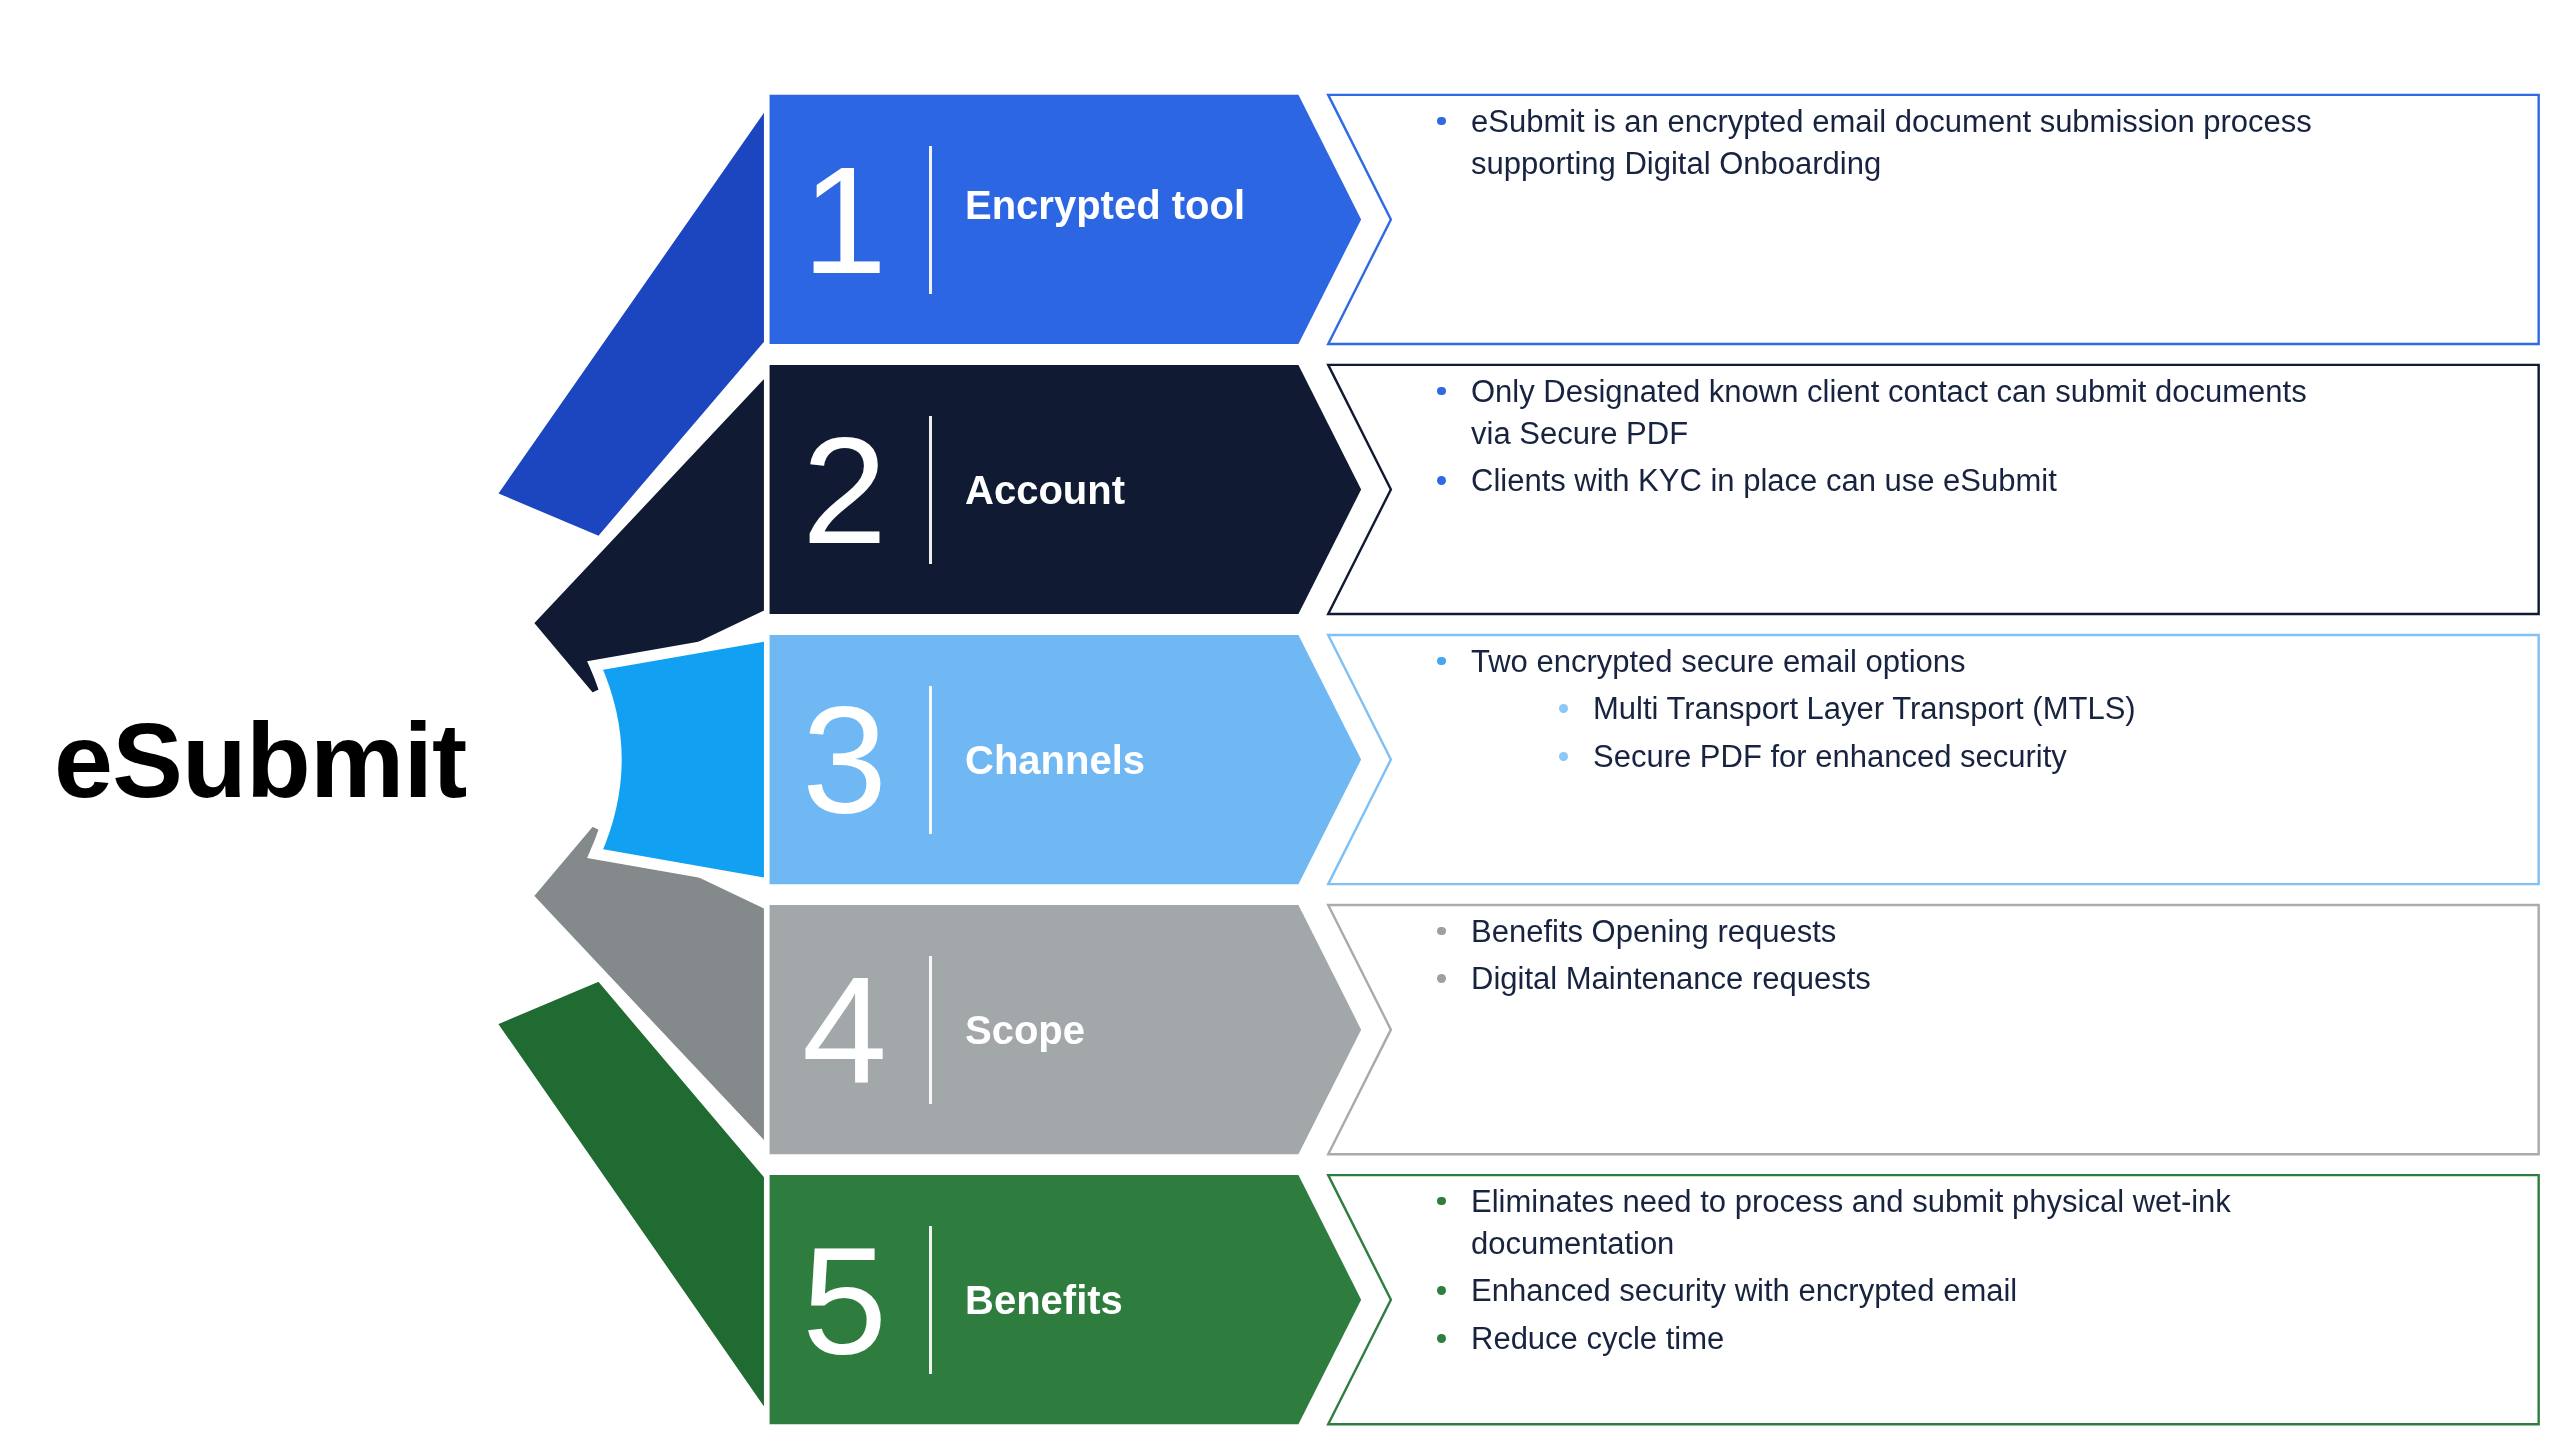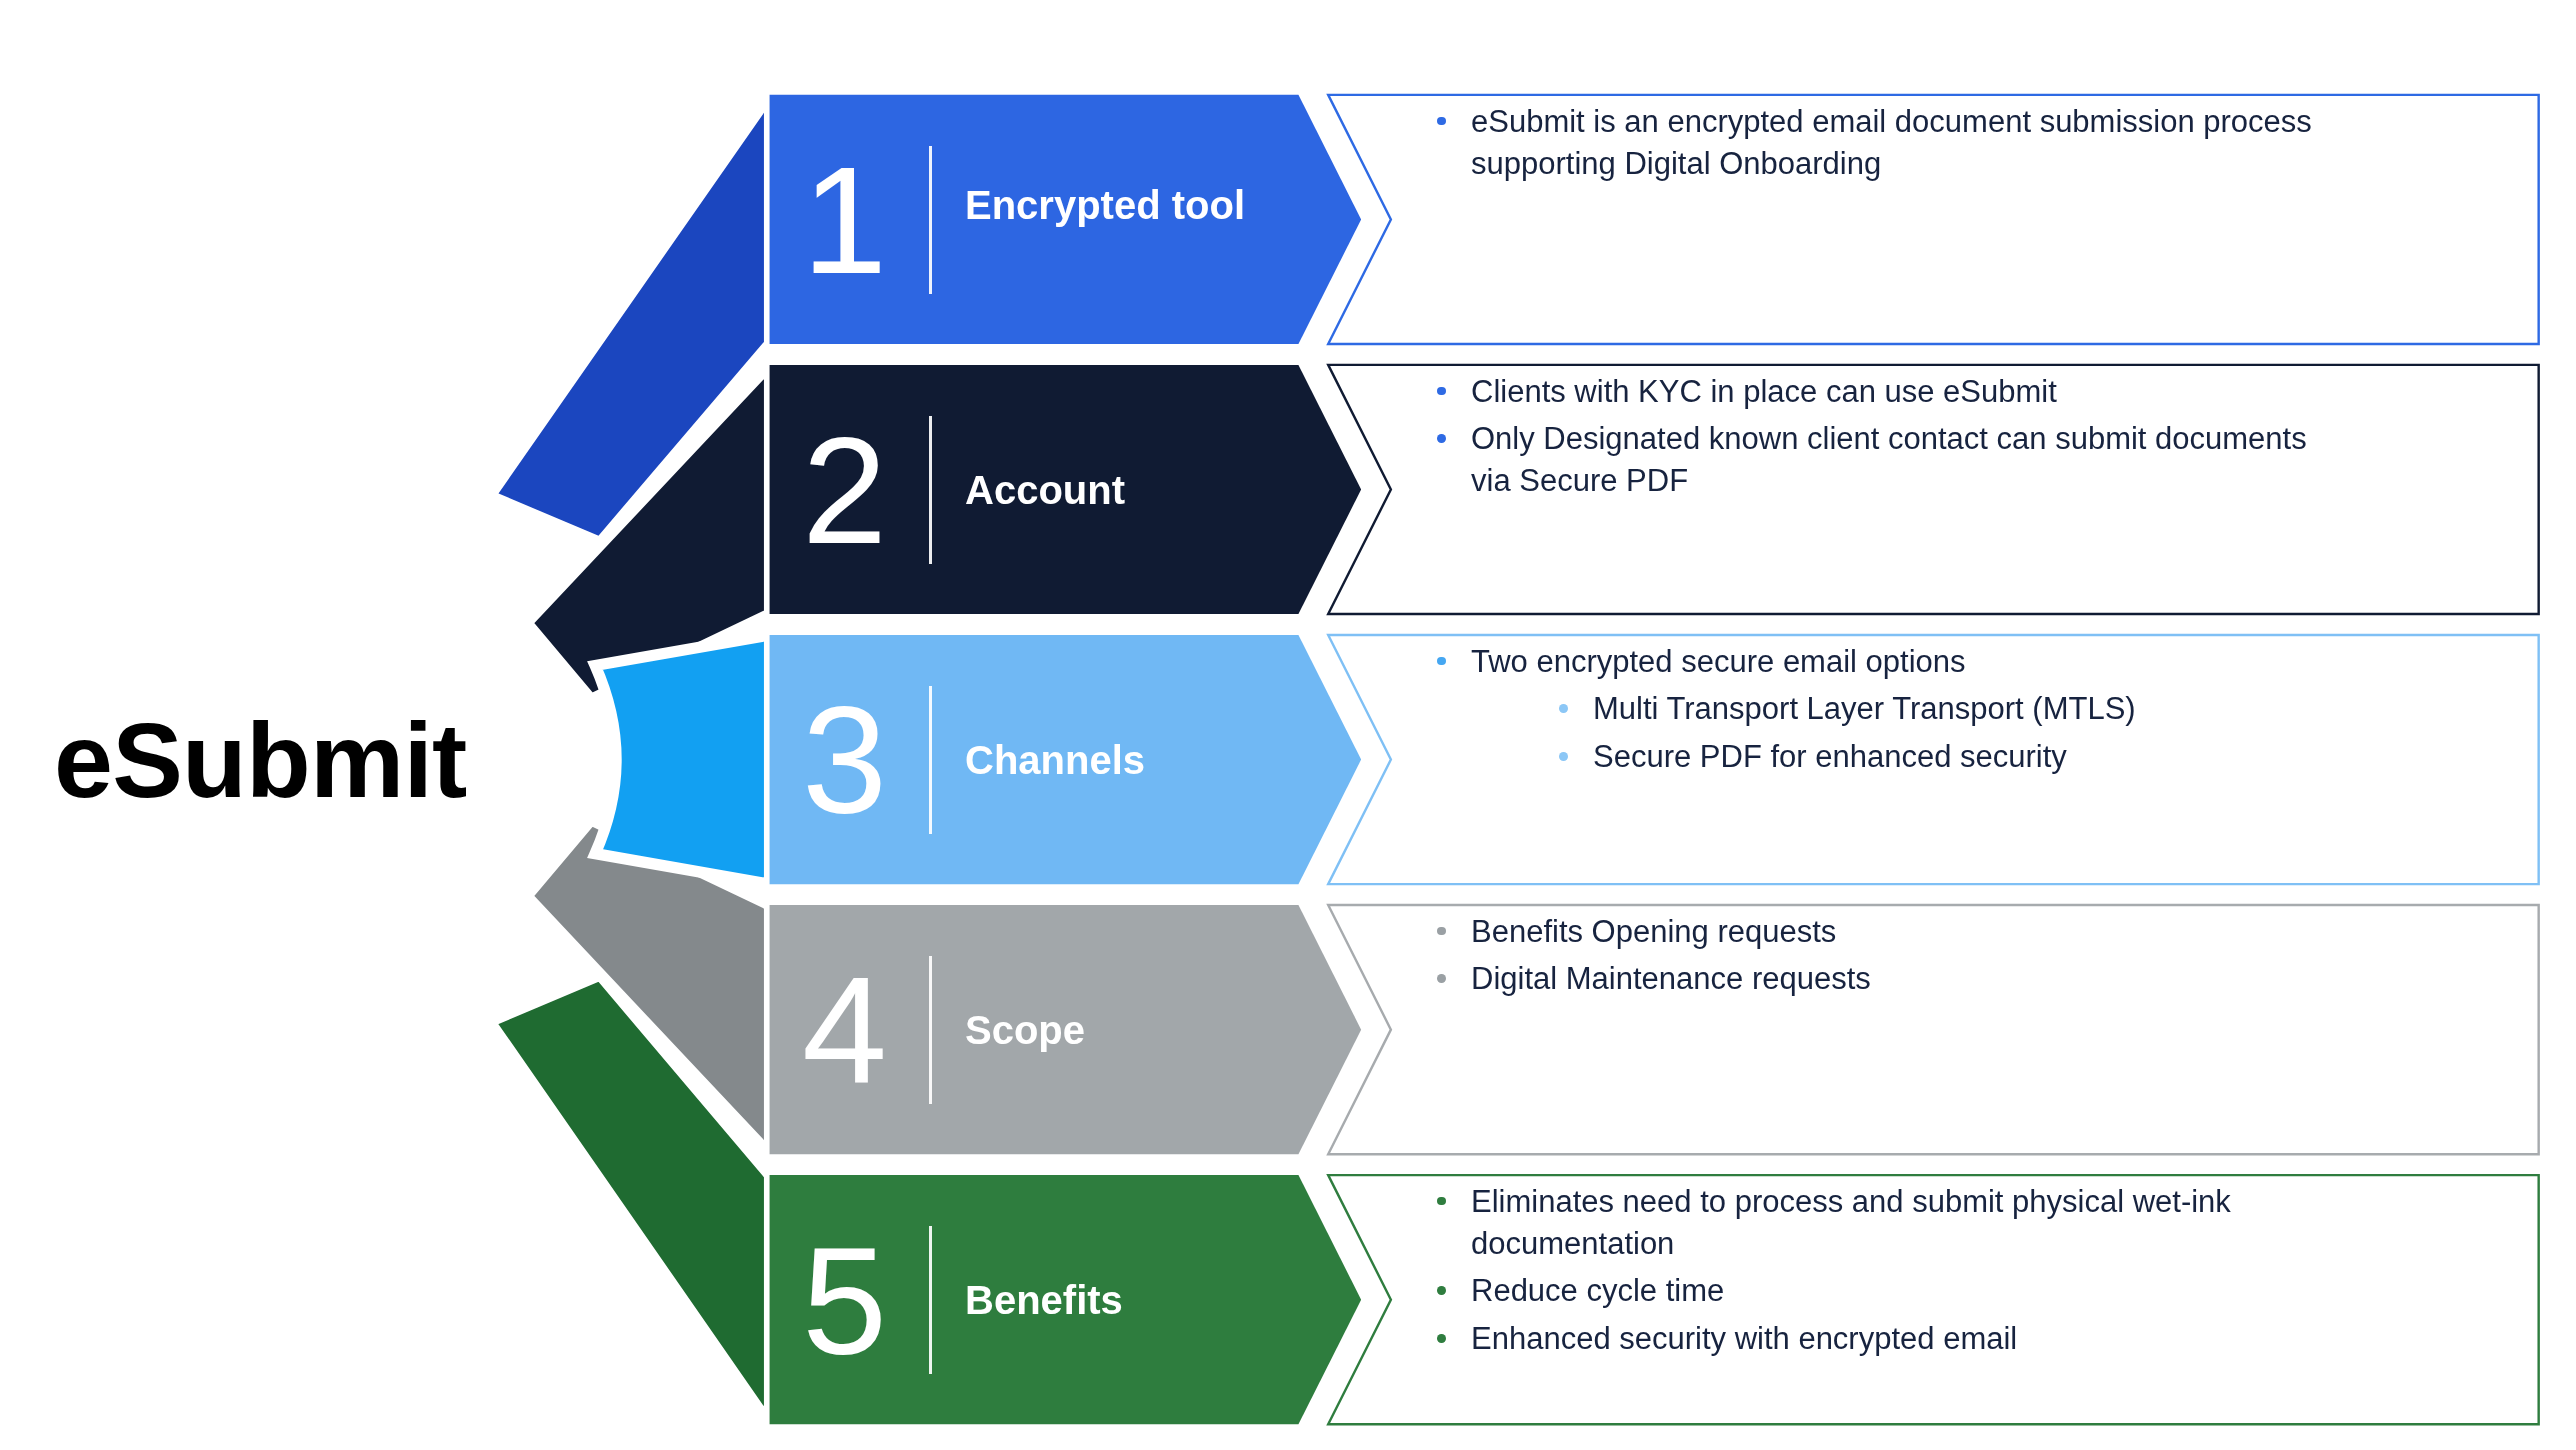--- a/index.html
+++ b/index.html
@@ -89,23 +89,23 @@
       <li class="main">eSubmit is an encrypted email document submission process
 supporting Digital Onboarding</li>
     </ul>
   </div>
 
   <div class="num" style="top:405px">2</div>
   <div class="divider" style="top:416px"></div>
   <div class="label" style="top:461px">Account</div>
   <div class="details r2" style="top:365px">
     <ul>
-      <li class="main">Clients with KYC in place can use eSubmit</li>
       <li class="main">Only Designated known client contact can submit documents
 via Secure PDF</li>
+      <li class="main">Clients with KYC in place can use eSubmit</li>
     </ul>
   </div>
 
   <div class="num" style="top:675px">3</div>
   <div class="divider" style="top:686px"></div>
   <div class="label" style="top:731px">Channels</div>
   <div class="details r3" style="top:635px">
     <ul>
       <li class="main">Two encrypted secure email options</li>
       <li class="sub">Multi Transport Layer Transport (MTLS)</li>
@@ -123,19 +123,19 @@
     </ul>
   </div>
 
   <div class="num" style="top:1216px">5</div>
   <div class="divider" style="top:1226px"></div>
   <div class="label" style="top:1271px">Benefits</div>
   <div class="details r5" style="top:1175px">
     <ul>
       <li class="main">Eliminates need to process and submit physical wet-ink
 documentation</li>
+      <li class="main">Enhanced security with encrypted email</li>
       <li class="main">Reduce cycle time</li>
-      <li class="main">Enhanced security with encrypted email</li>
     </ul>
   </div>
 
 </div>
 
 
 </body></html>

